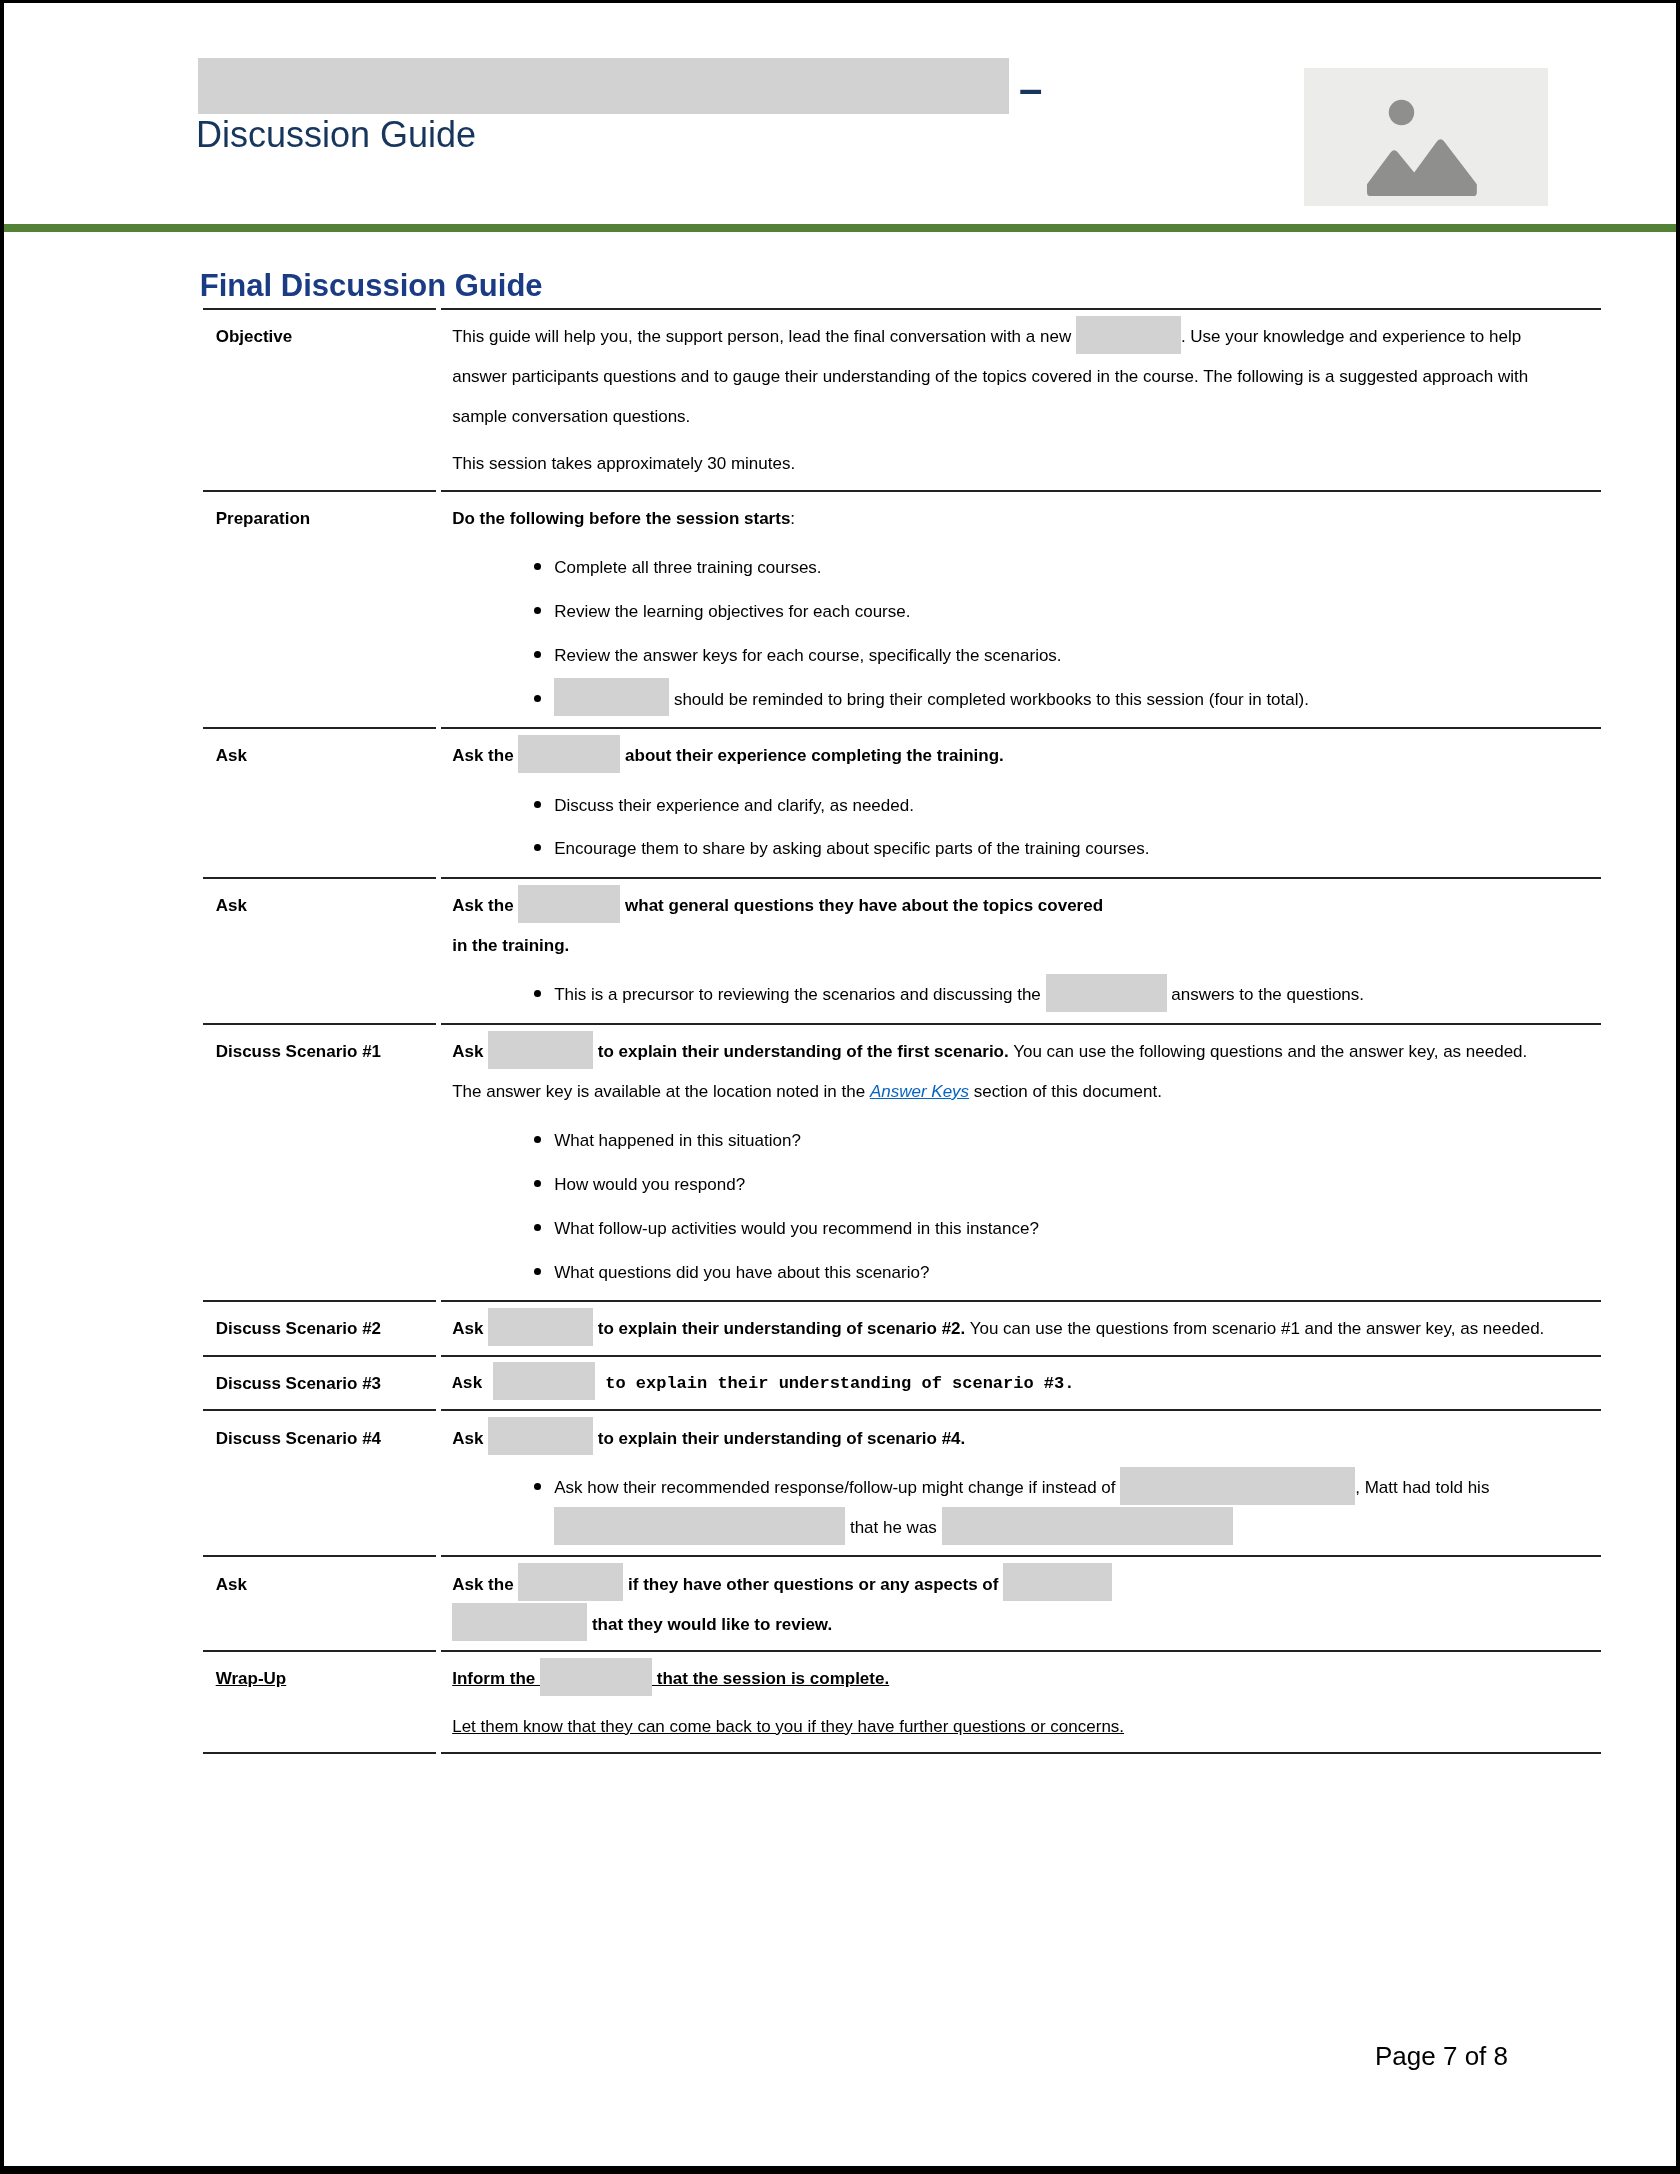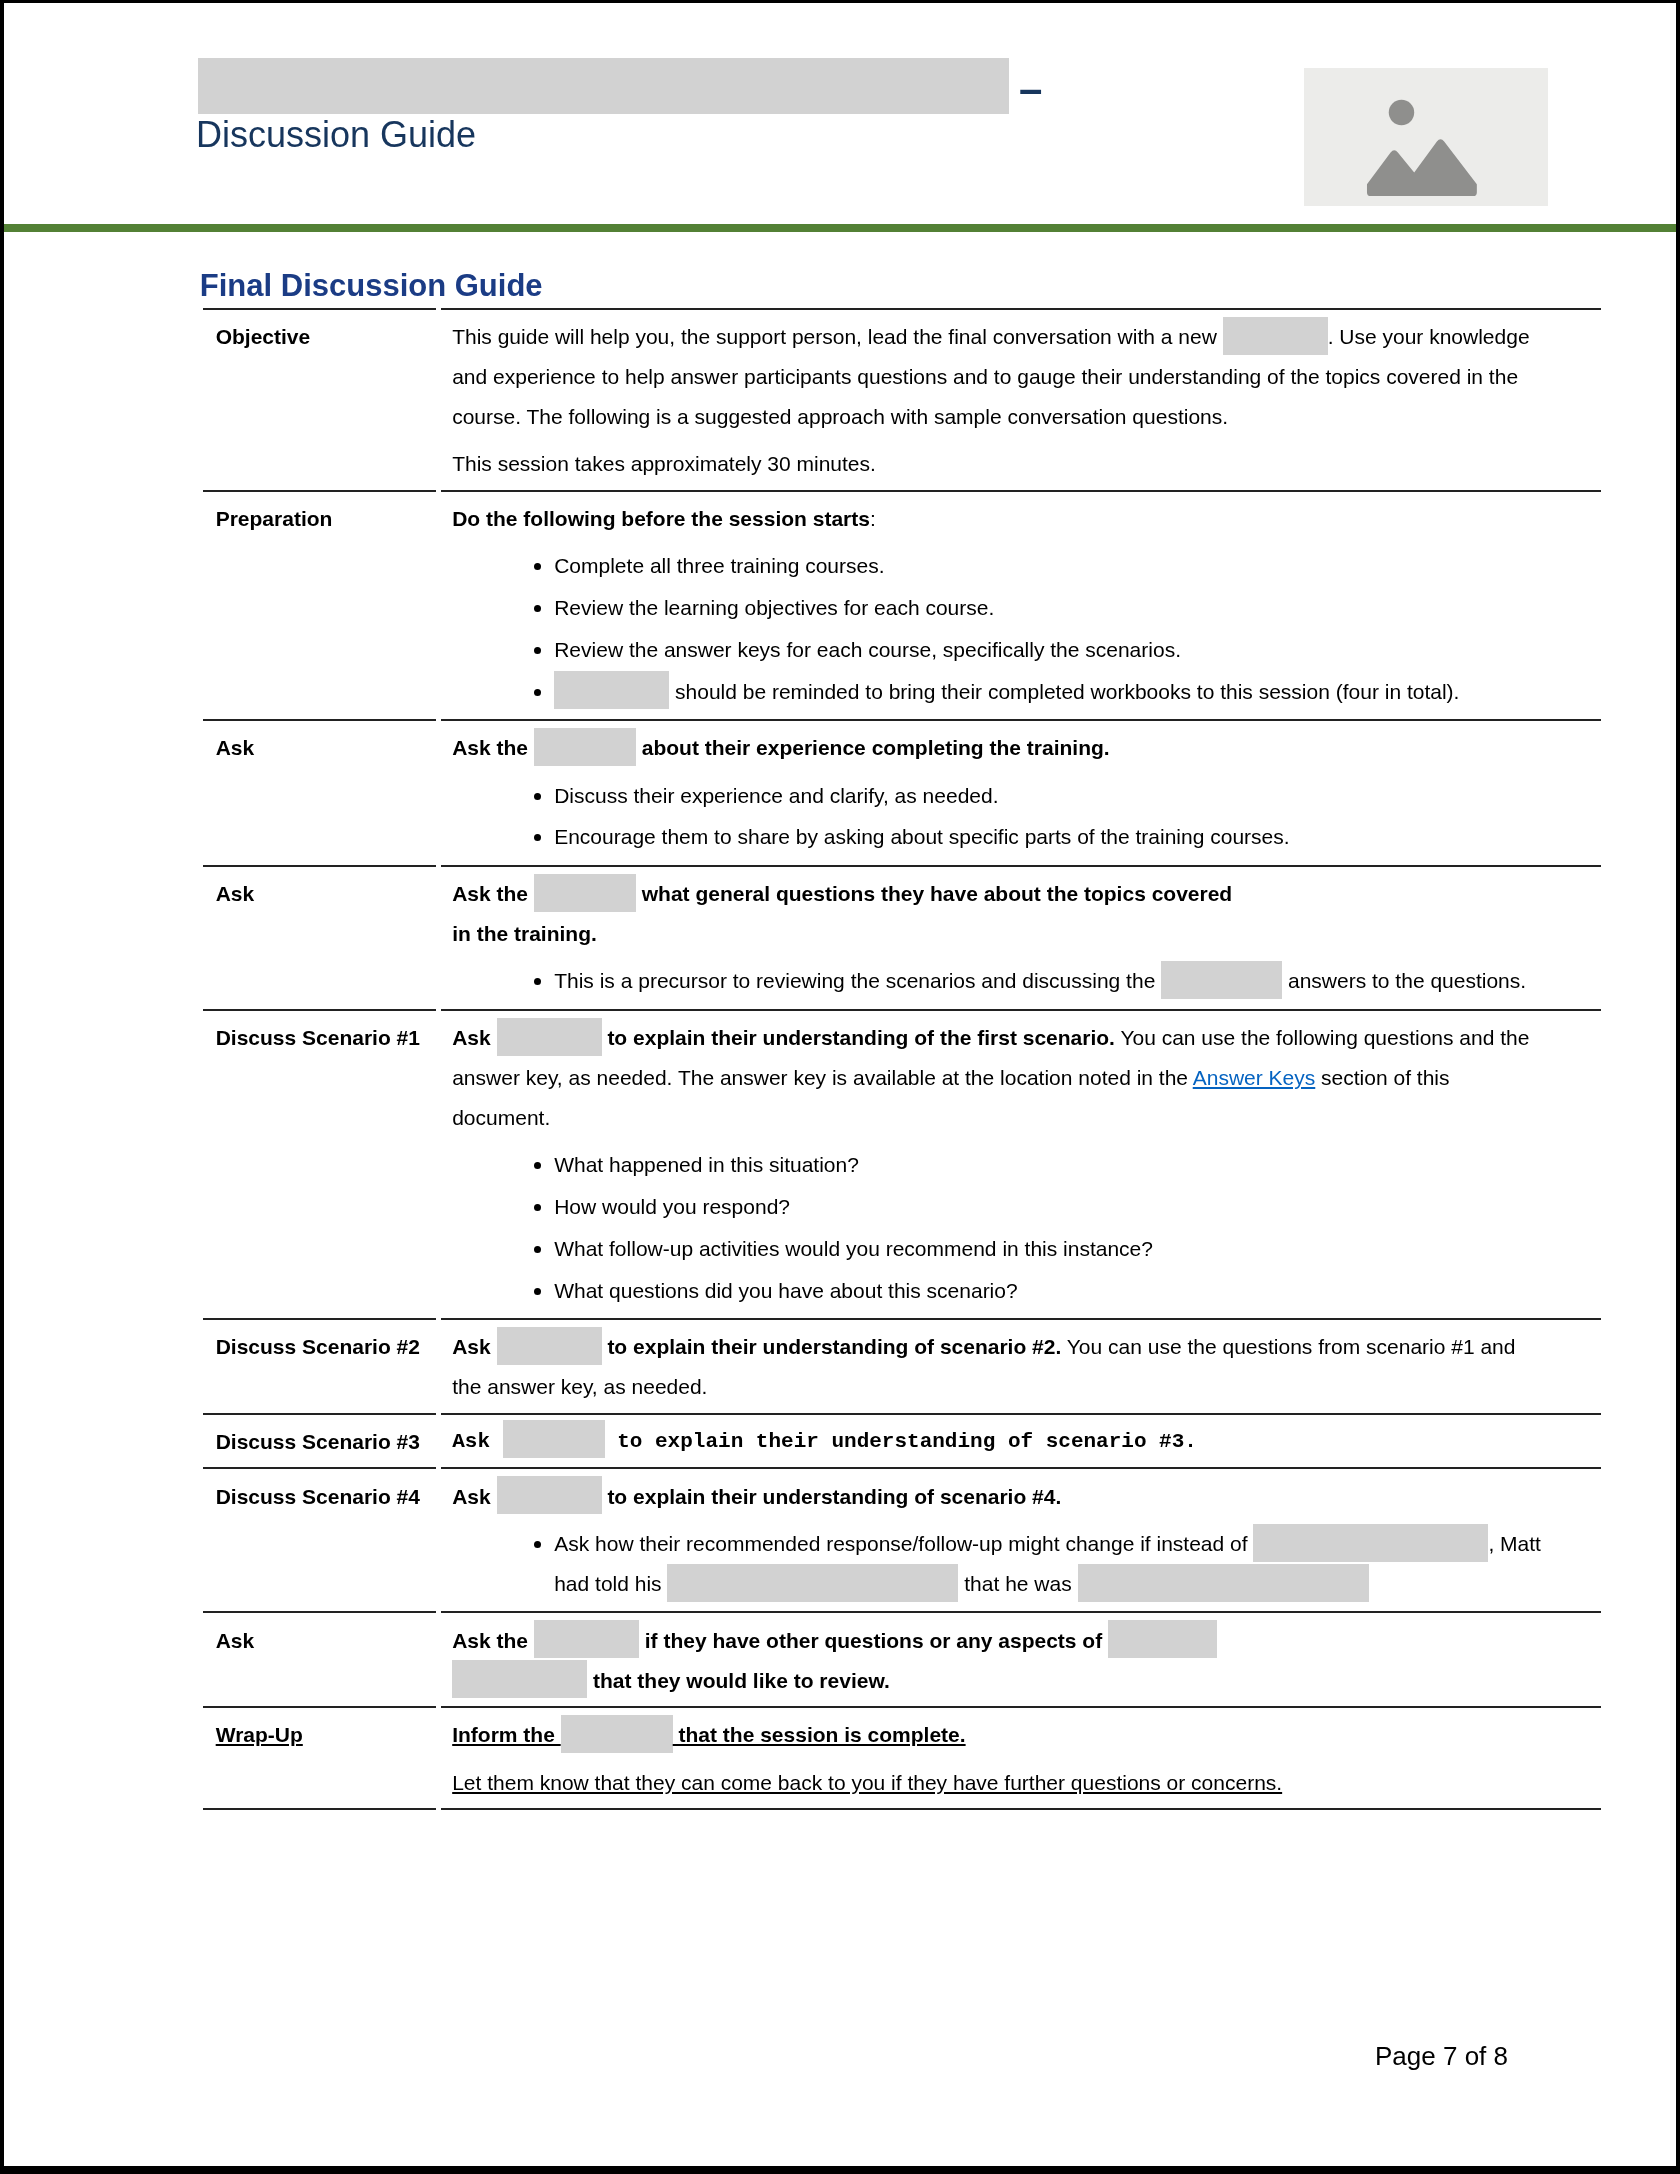--- a/index.html
+++ b/index.html
@@ -53,21 +53,21 @@
     margin:36px 0 3.6px 1.8px;
     font-size:31px;font-weight:700;color:var(--heading);line-height:36px;
   }
   table.guide{
     border-collapse:separate;border-spacing:5.5px 0;
     width:1327px;table-layout:fixed;
   }
   table.guide td{
     vertical-align:top;
     border-top:2.7px solid var(--rule);
-    font-size:21px;line-height:40px;
+    font-size:17px;line-height:40px;
     hyphens:none;
   }
   table.guide tr:last-child td{border-bottom:2.7px solid var(--rule);text-decoration:underline;}
   td.row-label{
     width:215px;
     padding:7.3px 5.5px 3.6px 12.7px;
     font-size:27px;font-weight:700;line-height:40px;
   }
   td.row-content{
     width:1096px;
@@ -77,21 +77,21 @@
   .row-content p{margin:0 0 7.3px 0;}
   .row-content p:last-child{margin-bottom:0;}
   .row-content ul{margin:0;padding:0 0 0 102px;list-style:disc;}
   .row-content li{margin:0 0 1.8px 0;}
   .row-content li::marker{font-size:22px;}
   .b{font-weight:700;}
   .redact{
     display:inline-block;height:38px;background:var(--redact);
     vertical-align:middle;margin-top:-5.5px;
   }
-  a.doclink{color:var(--link);text-decoration:underline;cursor:pointer;}
+  a.doclink{color:var(--link);text-decoration:underline;cursor:pointer;font-style:italic;}
   
   .page-number{
     position:absolute;top:2037px;right:168px;
     font-size:26px;line-height:33px;color:#000;
   }
 </style>
 </head>
 <body>
 
 <div class="page">

